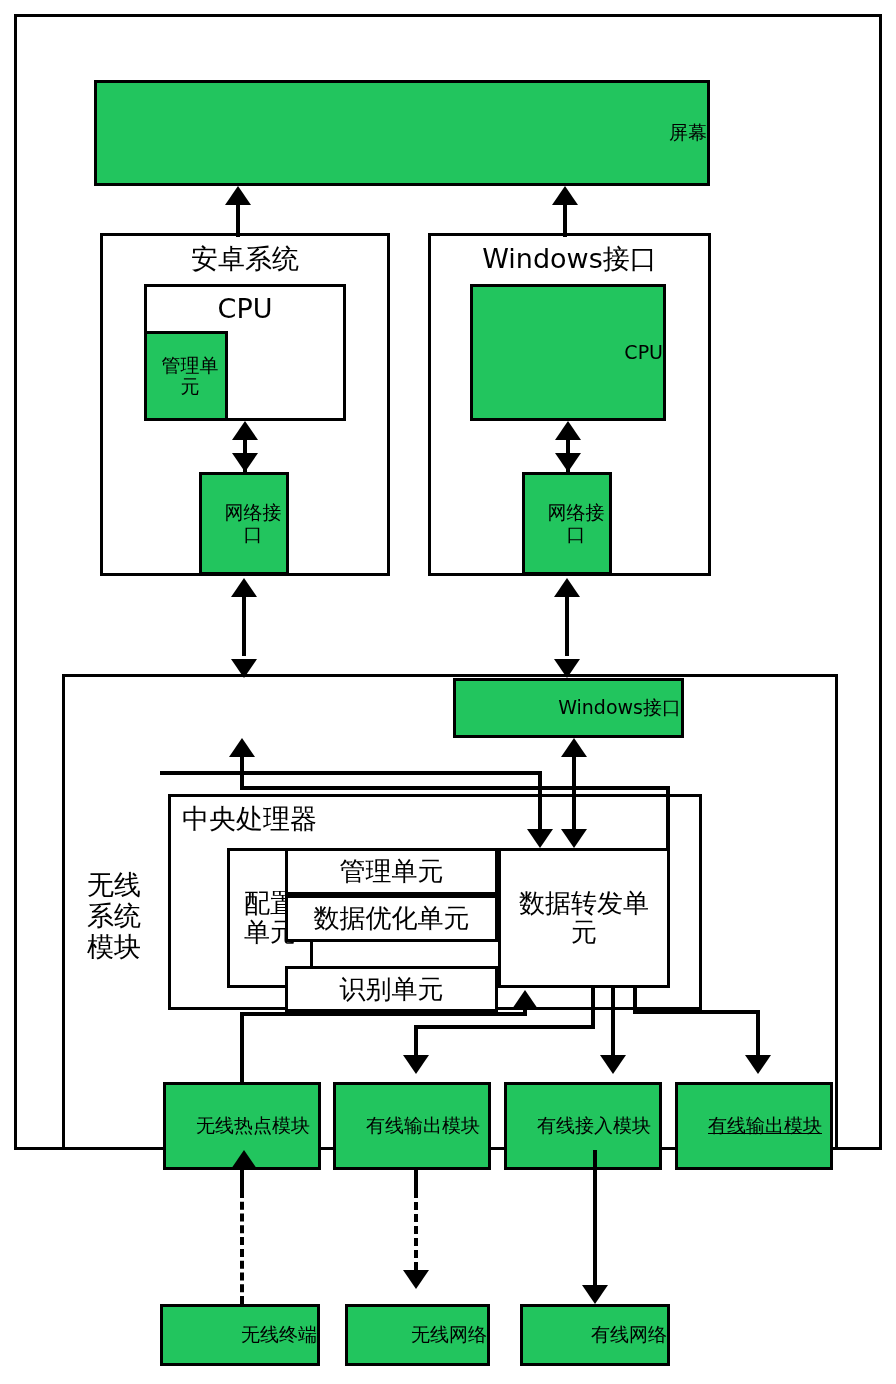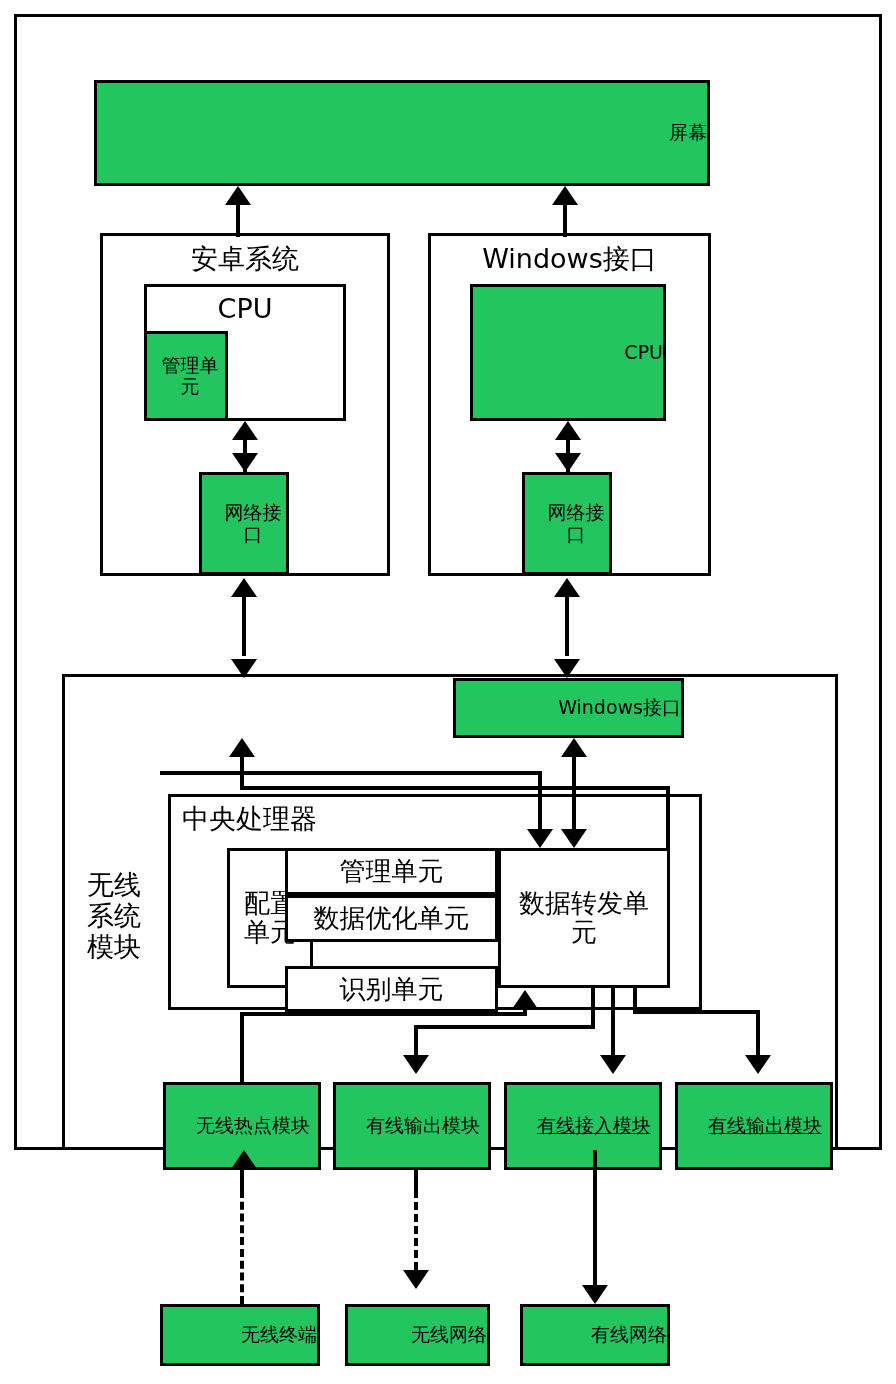--- a/index.html
+++ b/index.html
@@ -119,21 +119,21 @@
   <div class="ln vln" style="left:538px;top:771px;height:58px;"></div>
   <div class="ar-dn" style="left:527px;top:829px;"></div>
 
   <div class="box" style="left:163px;top:1082px;width:158px;height:88px;">
     <span style="display:block;width:130px;">无线热点模块</span>
   </div>
   <div class="box" style="left:333px;top:1082px;width:158px;height:88px;">
     <span style="display:block;width:130px;">有线输出模块</span>
   </div>
   <div class="box" style="left:504px;top:1082px;width:158px;height:88px;">
-    <span style="display:block;width:130px;text-decoration:underline;">有线接入模块</span>
+    <span style="display:block;width:130px;">有线接入模块</span>
   </div>
   <div class="box" style="left:675px;top:1082px;width:158px;height:88px;">
     <span style="display:block;width:130px;text-decoration:underline;">有线输出模块</span>
   </div>
 
   <div class="ln vln" style="left:240px;top:1012px;height:70px;"></div>
   <div class="ln hln" style="left:240px;top:1012px;width:287px;"></div>
   <div class="ln vln" style="left:523px;top:1008px;height:8px;"></div>
   <div class="ar-up" style="left:512px;top:990px;"></div>
 

